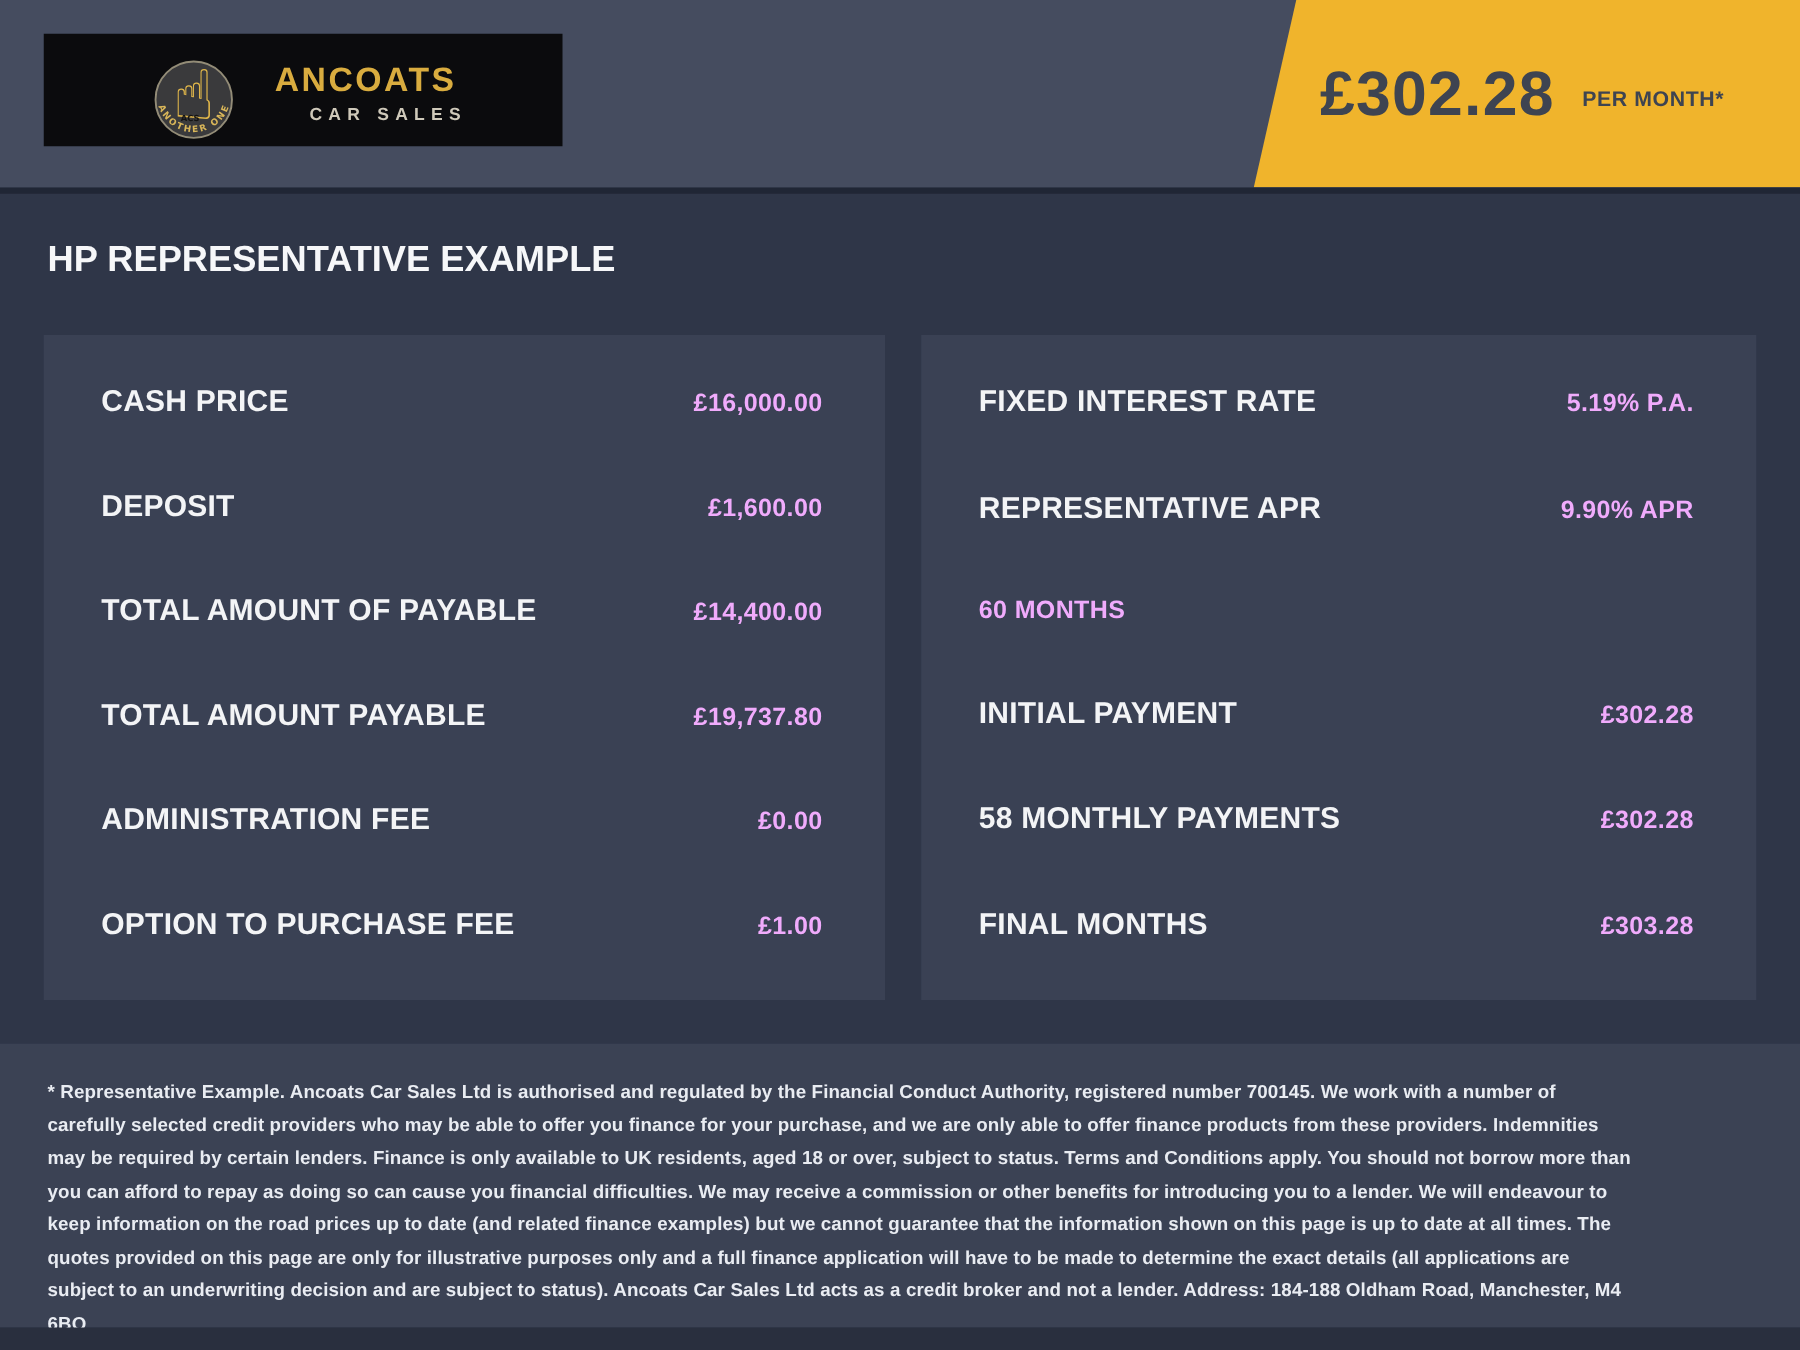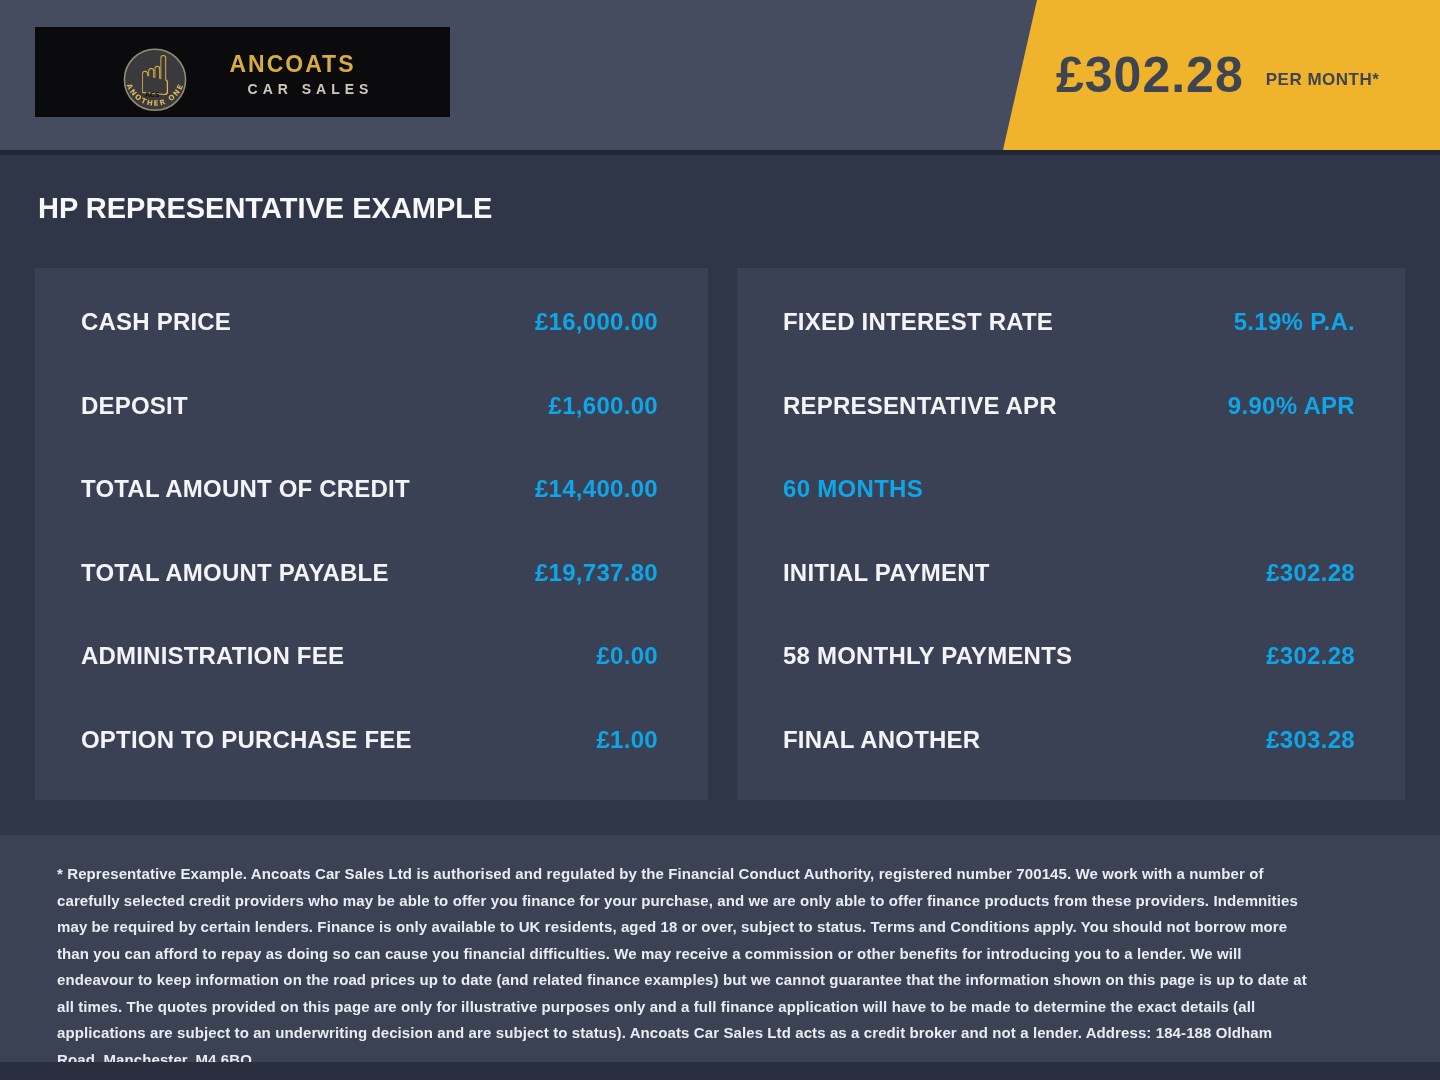--- a/index.html
+++ b/index.html
@@ -26,21 +26,21 @@
   .logo-box {
     position: absolute; top: 27px; left: 35px;
     width: 415px; height: 90px;
     background: #0B0B0D;
     display: flex; align-items: center; justify-content: center;
     gap: 14px; z-index: 2;
   }
   .logo-badge { width: 86px; height: 96px; margin-top: 4px; flex: 0 0 auto; }
   .brand-text { display: flex; flex-direction: column; align-items: center; margin-top: 4px; }
   .brand-name {
-    color: #D9AC3F; font-size: 23px; font-weight: bold;
+    color: #D9AC3F; font-size: 27px; font-weight: bold;
     letter-spacing: 2px; font-stretch: condensed;
   }
   .brand-subtitle {
     color: #CFC9BA; font-size: 14px; font-weight: bold;
     letter-spacing: 5px; margin-top: 3px; margin-left: 36px;
   }
 
   
   .price-banner {
     position: absolute; top: 0; left: 1000px;
@@ -77,31 +77,30 @@
     display: flex; flex-direction: column; justify-content: space-between;
   }
   .panel-left  { width: 673px; margin-right: 29px; }
   .panel-right { width: 668px; }
   .finance-row { display: flex; justify-content: space-between; align-items: baseline; }
   .finance-label {
     color: #F3F4F6; font-size: 24px; font-weight: bold;
     font-stretch: condensed; letter-spacing: 0.2px;
   }
   .finance-value {
-    color: #0ea5e9; font-size: 24px; font-weight: bold;
+    color: #f0abfc; font-size: 20px; font-weight: bold;
     font-stretch: condensed; letter-spacing: 0.3px;
     text-align: left; white-space: nowrap;
   }
 
   
   .disclaimer-band {
     position: absolute; top: 835px; left: 0;
     width: 1440px; height: 227px;
     background: #3B4254;
-    padding-left: 19px;
   }
   .disclaimer-text {
     padding: 26px 132px 0 38px;
     color: #E9ECF2; font-size: 15px; font-weight: bold;
     line-height: 26.5px; font-stretch: condensed;
     letter-spacing: 0.1px;
   }
   .bottom-strip {
     position: absolute; top: 1062px; left: 0;
     width: 1440px; height: 18px;
@@ -144,21 +143,21 @@
     <div class="panel panel-left">
       <div class="finance-row">
         <span class="finance-label">CASH PRICE</span>
         <span class="finance-value">£16,000.00</span>
       </div>
       <div class="finance-row">
         <span class="finance-label">DEPOSIT</span>
         <span class="finance-value">£1,600.00</span>
       </div>
       <div class="finance-row">
-        <span class="finance-label">TOTAL AMOUNT OF CREDIT</span>
+        <span class="finance-label">TOTAL AMOUNT OF PAYABLE</span>
         <span class="finance-value">£14,400.00</span>
       </div>
       <div class="finance-row">
         <span class="finance-label">TOTAL AMOUNT PAYABLE</span>
         <span class="finance-value">£19,737.80</span>
       </div>
       <div class="finance-row">
         <span class="finance-label">ADMINISTRATION FEE</span>
         <span class="finance-value">£0.00</span>
       </div>
@@ -182,21 +181,21 @@
       </div>
       <div class="finance-row">
         <span class="finance-label">INITIAL PAYMENT</span>
         <span class="finance-value">£302.28</span>
       </div>
       <div class="finance-row">
         <span class="finance-label">58 MONTHLY PAYMENTS</span>
         <span class="finance-value">£302.28</span>
       </div>
       <div class="finance-row">
-        <span class="finance-label">FINAL ANOTHER</span>
+        <span class="finance-label">FINAL MONTHS</span>
         <span class="finance-value">£303.28</span>
       </div>
     </div>
 
   </div>
 
   <div class="disclaimer-band">
     <p class="disclaimer-text">* Representative Example. Ancoats Car Sales Ltd is authorised and regulated by the Financial Conduct Authority, registered number 700145. We work with a number of carefully selected credit providers who may be able to offer you finance for your purchase, and we are only able to offer finance products from these providers. Indemnities may be required by certain lenders. Finance is only available to UK residents, aged 18 or over, subject to status. Terms and Conditions apply. You should not borrow more than you can afford to repay as doing so can cause you financial difficulties. We may receive a commission or other benefits for introducing you to a lender. We will endeavour to keep information on the road prices up to date (and related finance examples) but we cannot guarantee that the information shown on this page is up to date at all times. The quotes provided on this page are only for illustrative purposes only and a full finance application will have to be made to determine the exact details (all applications are subject to an underwriting decision and are subject to status). Ancoats Car Sales Ltd acts as a credit broker and not a lender. Address: 184-188 Oldham Road, Manchester, M4 6BQ</p>
   </div>
 

